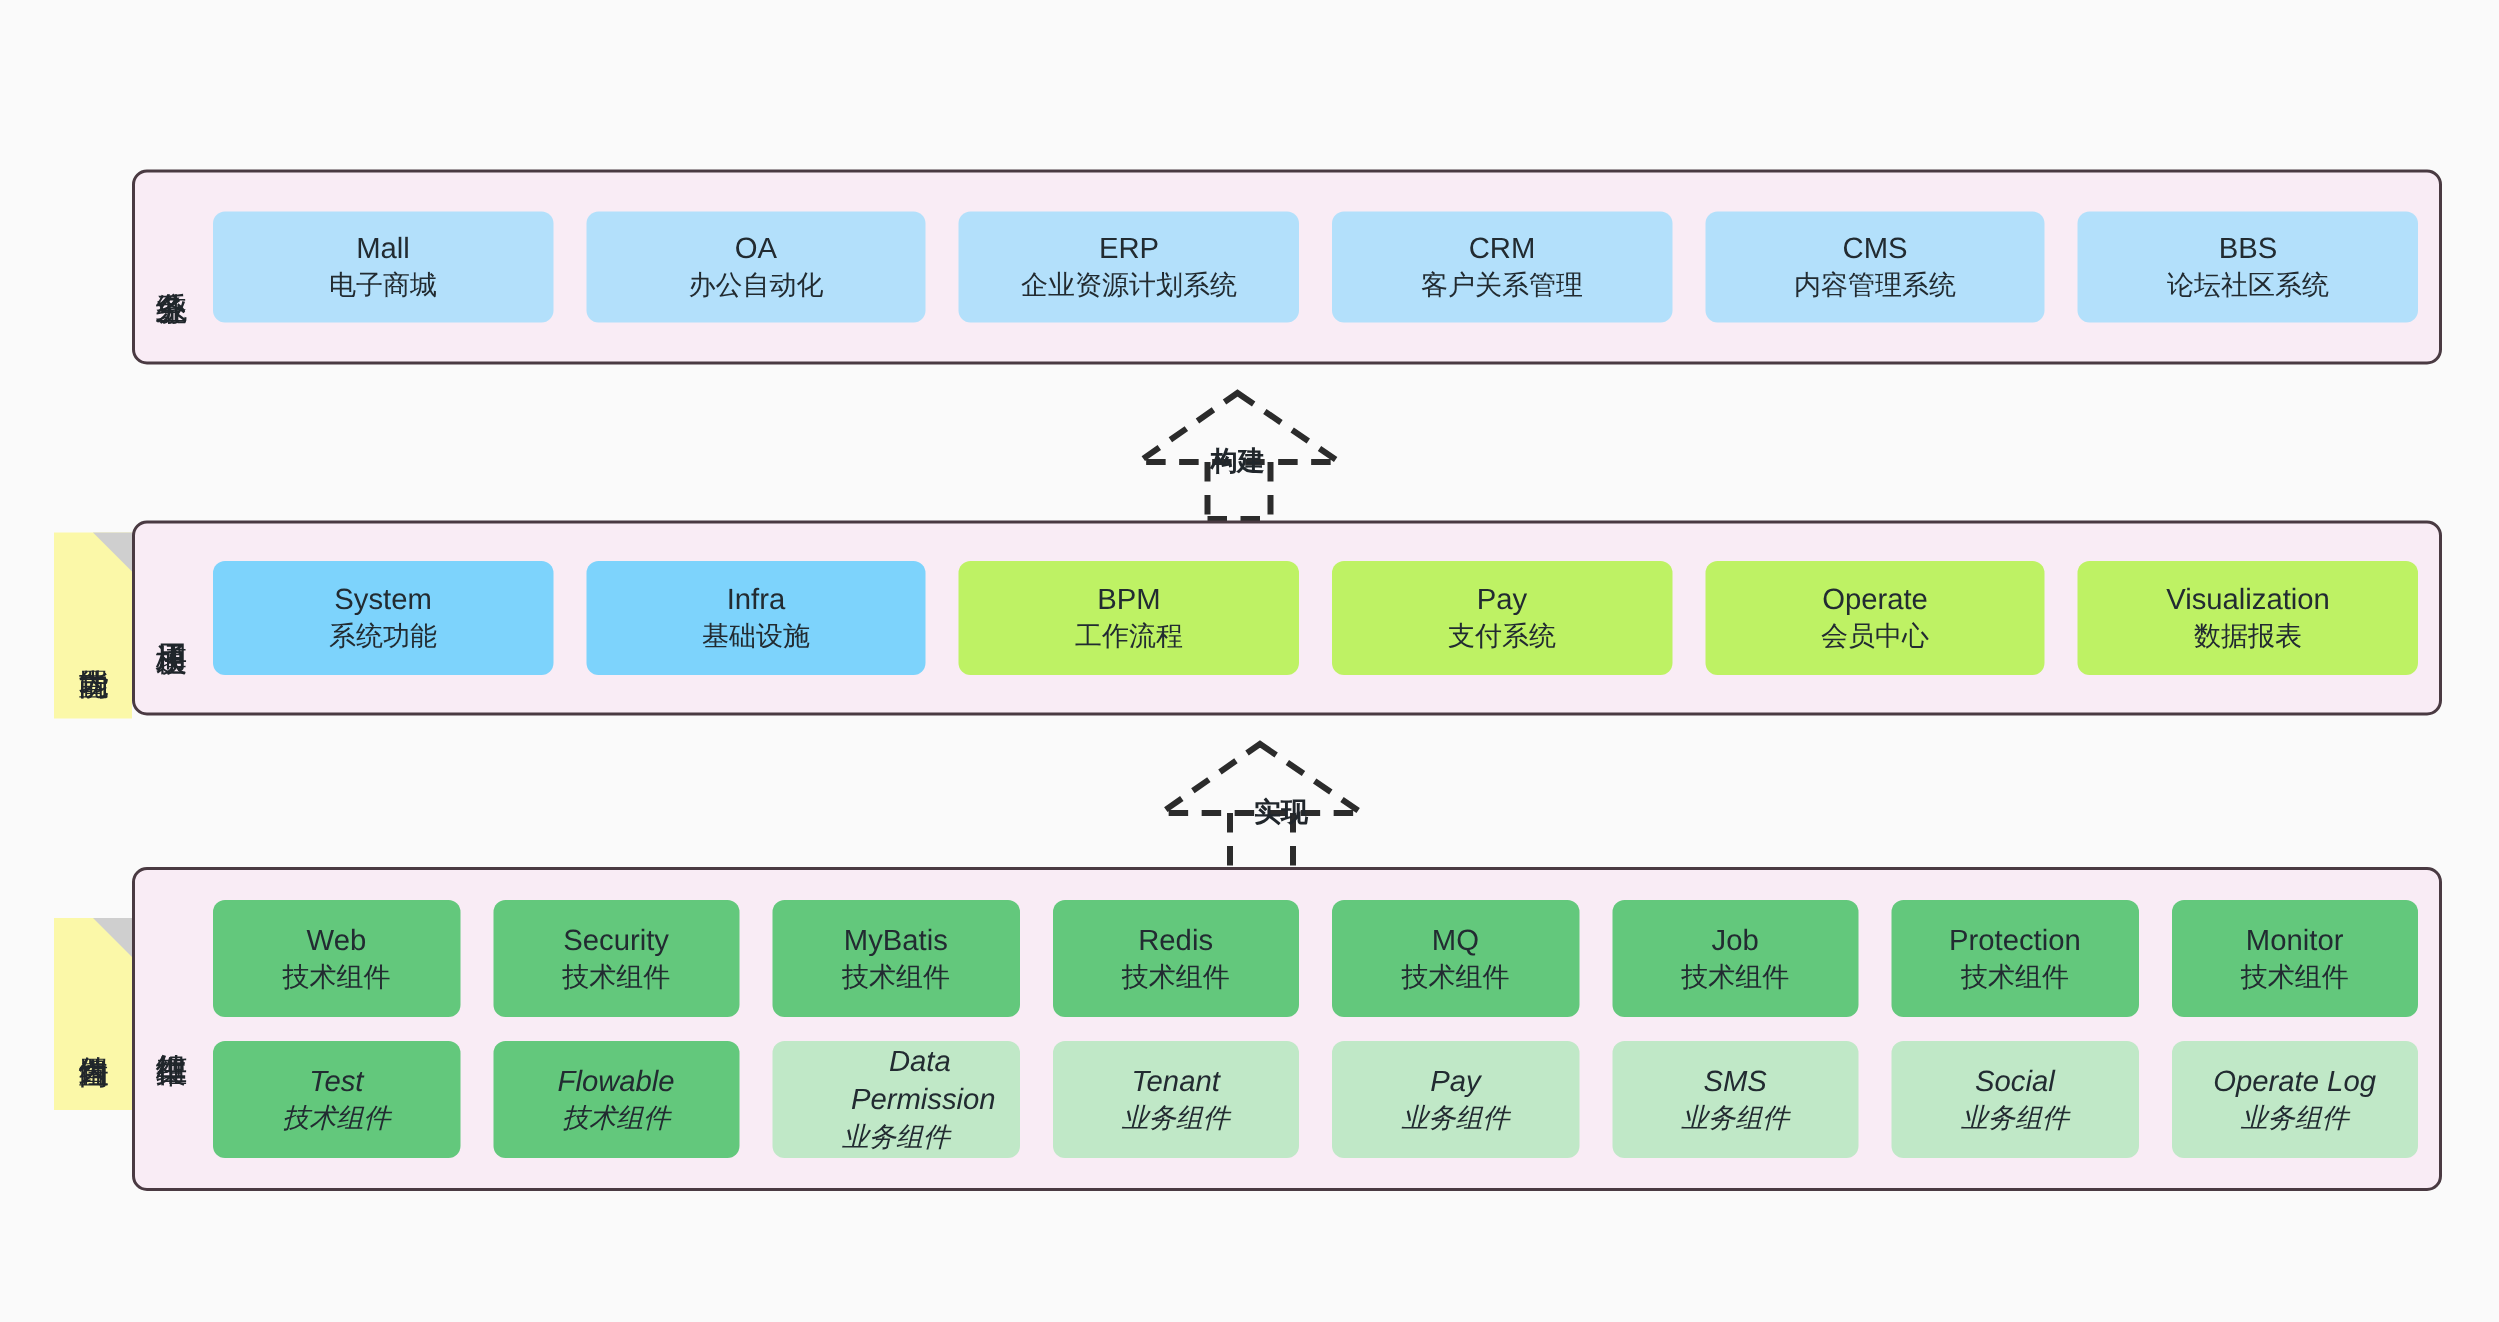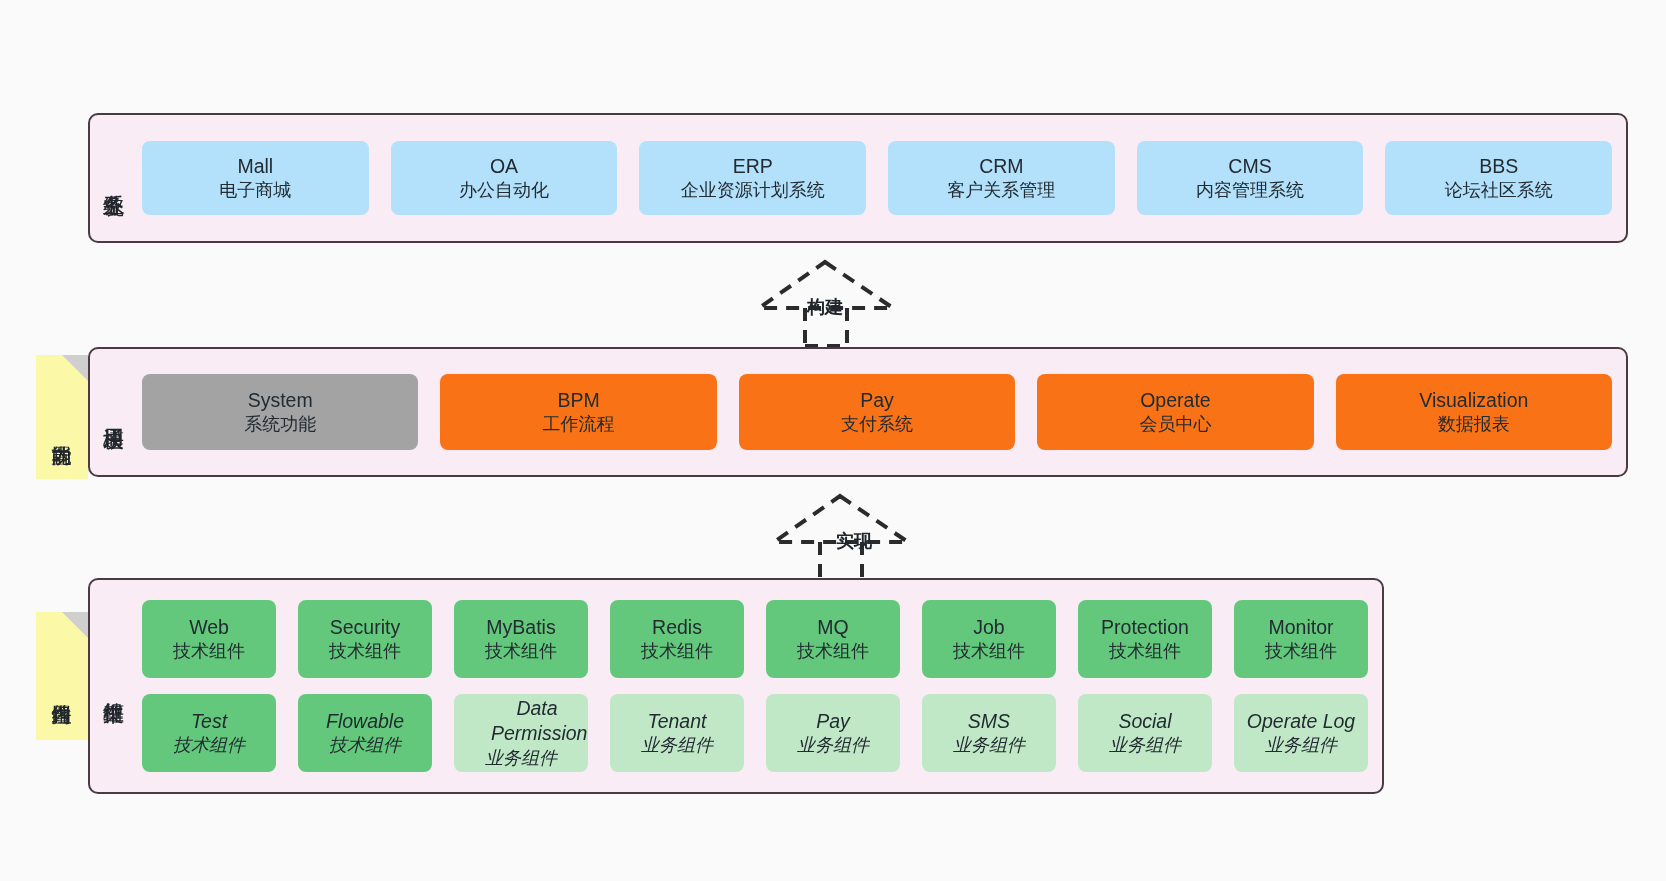--- a/index.html
+++ b/index.html
@@ -60,22 +60,22 @@
     line-height: 1.30;
     text-align: center;
     padding: 6px 4px;
   }
   .card .ln { display: block; }
   .card .ln.en { font-size: 19.5px; }
   .card .ln.cn { font-size: 18px; }
 
   
   .c-blue       { background: #b3e0fb; }
-  .c-red        { background: #a3a3a3; }
-  .c-pink       { background: #f97316; }
+  .c-red        { background: #7dd3fc; }
+  .c-pink       { background: #bef264; }
   .c-green      { background: #63c87c; }
   .c-lightgreen { background: #c0e8c7; }
 
   
   .sticky {
     position: absolute;
     background: #fbf8a8;
     width: 52px;
     display: flex;
     align-items: center;
@@ -161,20 +161,24 @@
   </div>
 
   <div class="layer" id="layer-1" style="left:88px; top:347px; width:1540px; height:130px;">
     <div class="layer-title">通用模块</div>
     <div class="layer-body">
       <div class="card-row" style="height:76px;">
         <div class="card c-red">
           <span class="ln en">System</span>
           <span class="ln cn">系统功能</span>
         </div>
+        <div class="card c-red">
+          <span class="ln en">Infra</span>
+          <span class="ln cn">基础设施</span>
+        </div>
         <div class="card c-pink">
           <span class="ln en">BPM</span>
           <span class="ln cn">工作流程</span>
         </div>
         <div class="card c-pink">
           <span class="ln en">Pay</span>
           <span class="ln cn">支付系统</span>
         </div>
         <div class="card c-pink">
           <span class="ln en">Operate</span>
@@ -194,21 +198,21 @@
       <path d="M 48 50 L 48 90 M 90 50 L 90 90 M 48 88 L 90 88" fill="none" stroke="#2b2b2b" stroke-width="4" stroke-dasharray="13 9" stroke-linecap="butt"></path>
     </svg>
     <span class="conn-label" style="left:50px; top:40px;margin-left:14px;">实现</span>
   </div>
 
   <div class="sticky" style="left:36px; top:612px; height:128px;">
     <span class="fold"></span>
     <span>内置组件</span>
   </div>
 
-  <div class="layer" id="layer-2" style="left:88px; top:578px; width:1296px; height:216px;">
+  <div class="layer" id="layer-2" style="left:88px; top:578px; width:1540px; height:216px;">
     <div class="layer-title">框架组件</div>
     <div class="layer-body">
 
       <div class="card-row" style="height:78px;">
         <div class="card c-green">
           <span class="ln en">Web</span>
           <span class="ln cn">技术组件</span>
         </div>
         <div class="card c-green">
           <span class="ln en">Security</span>

